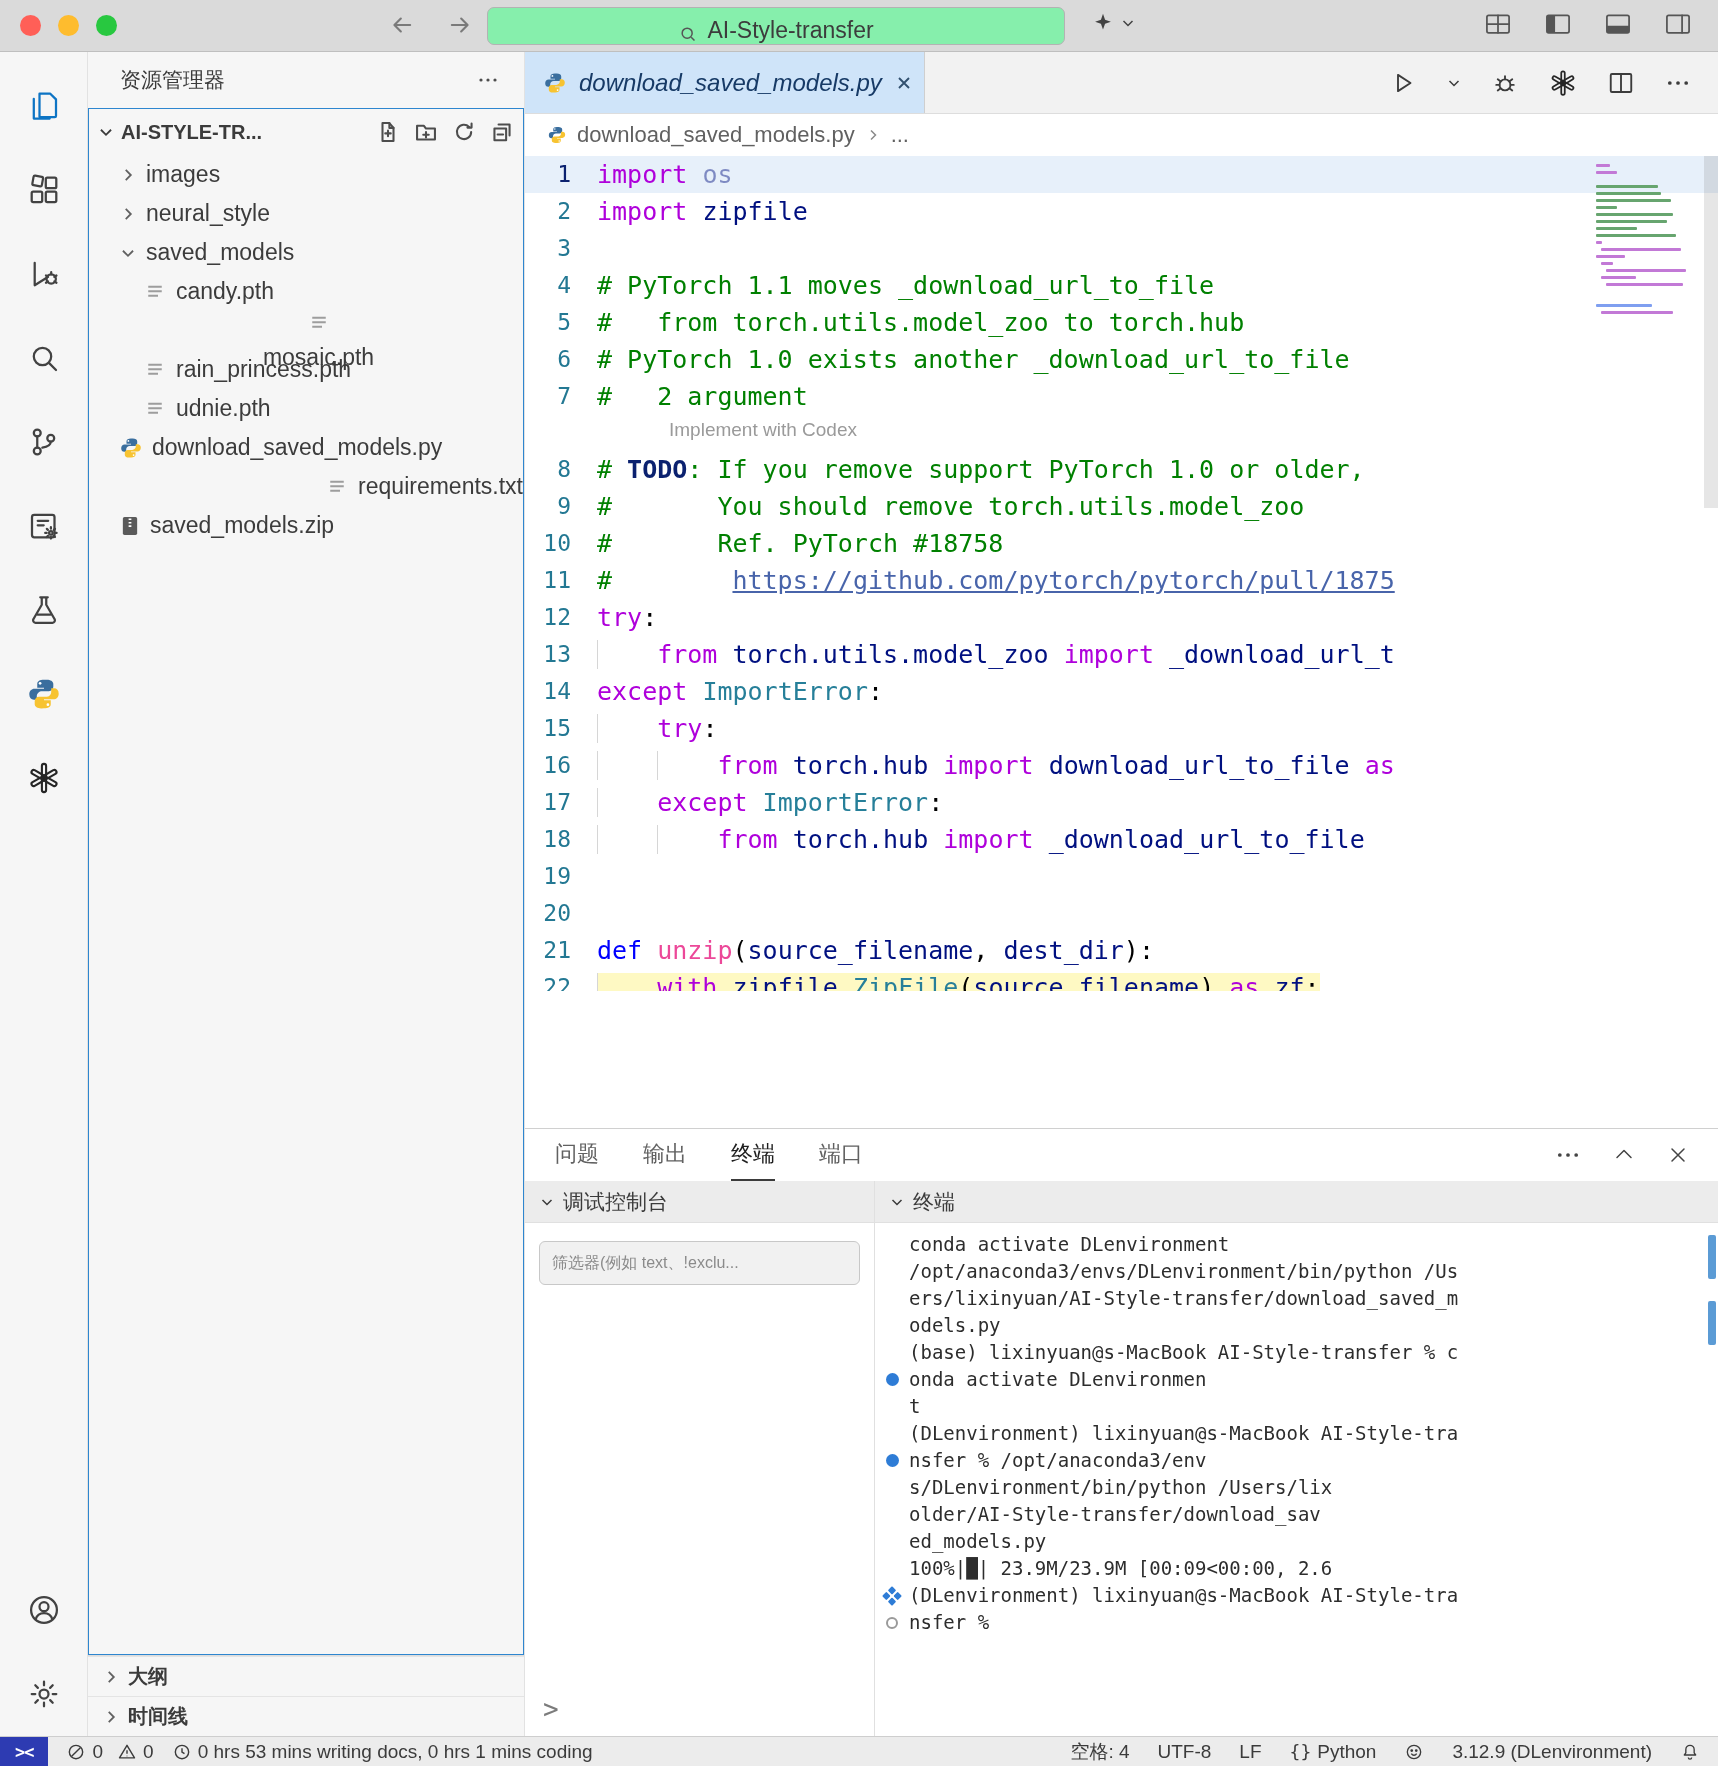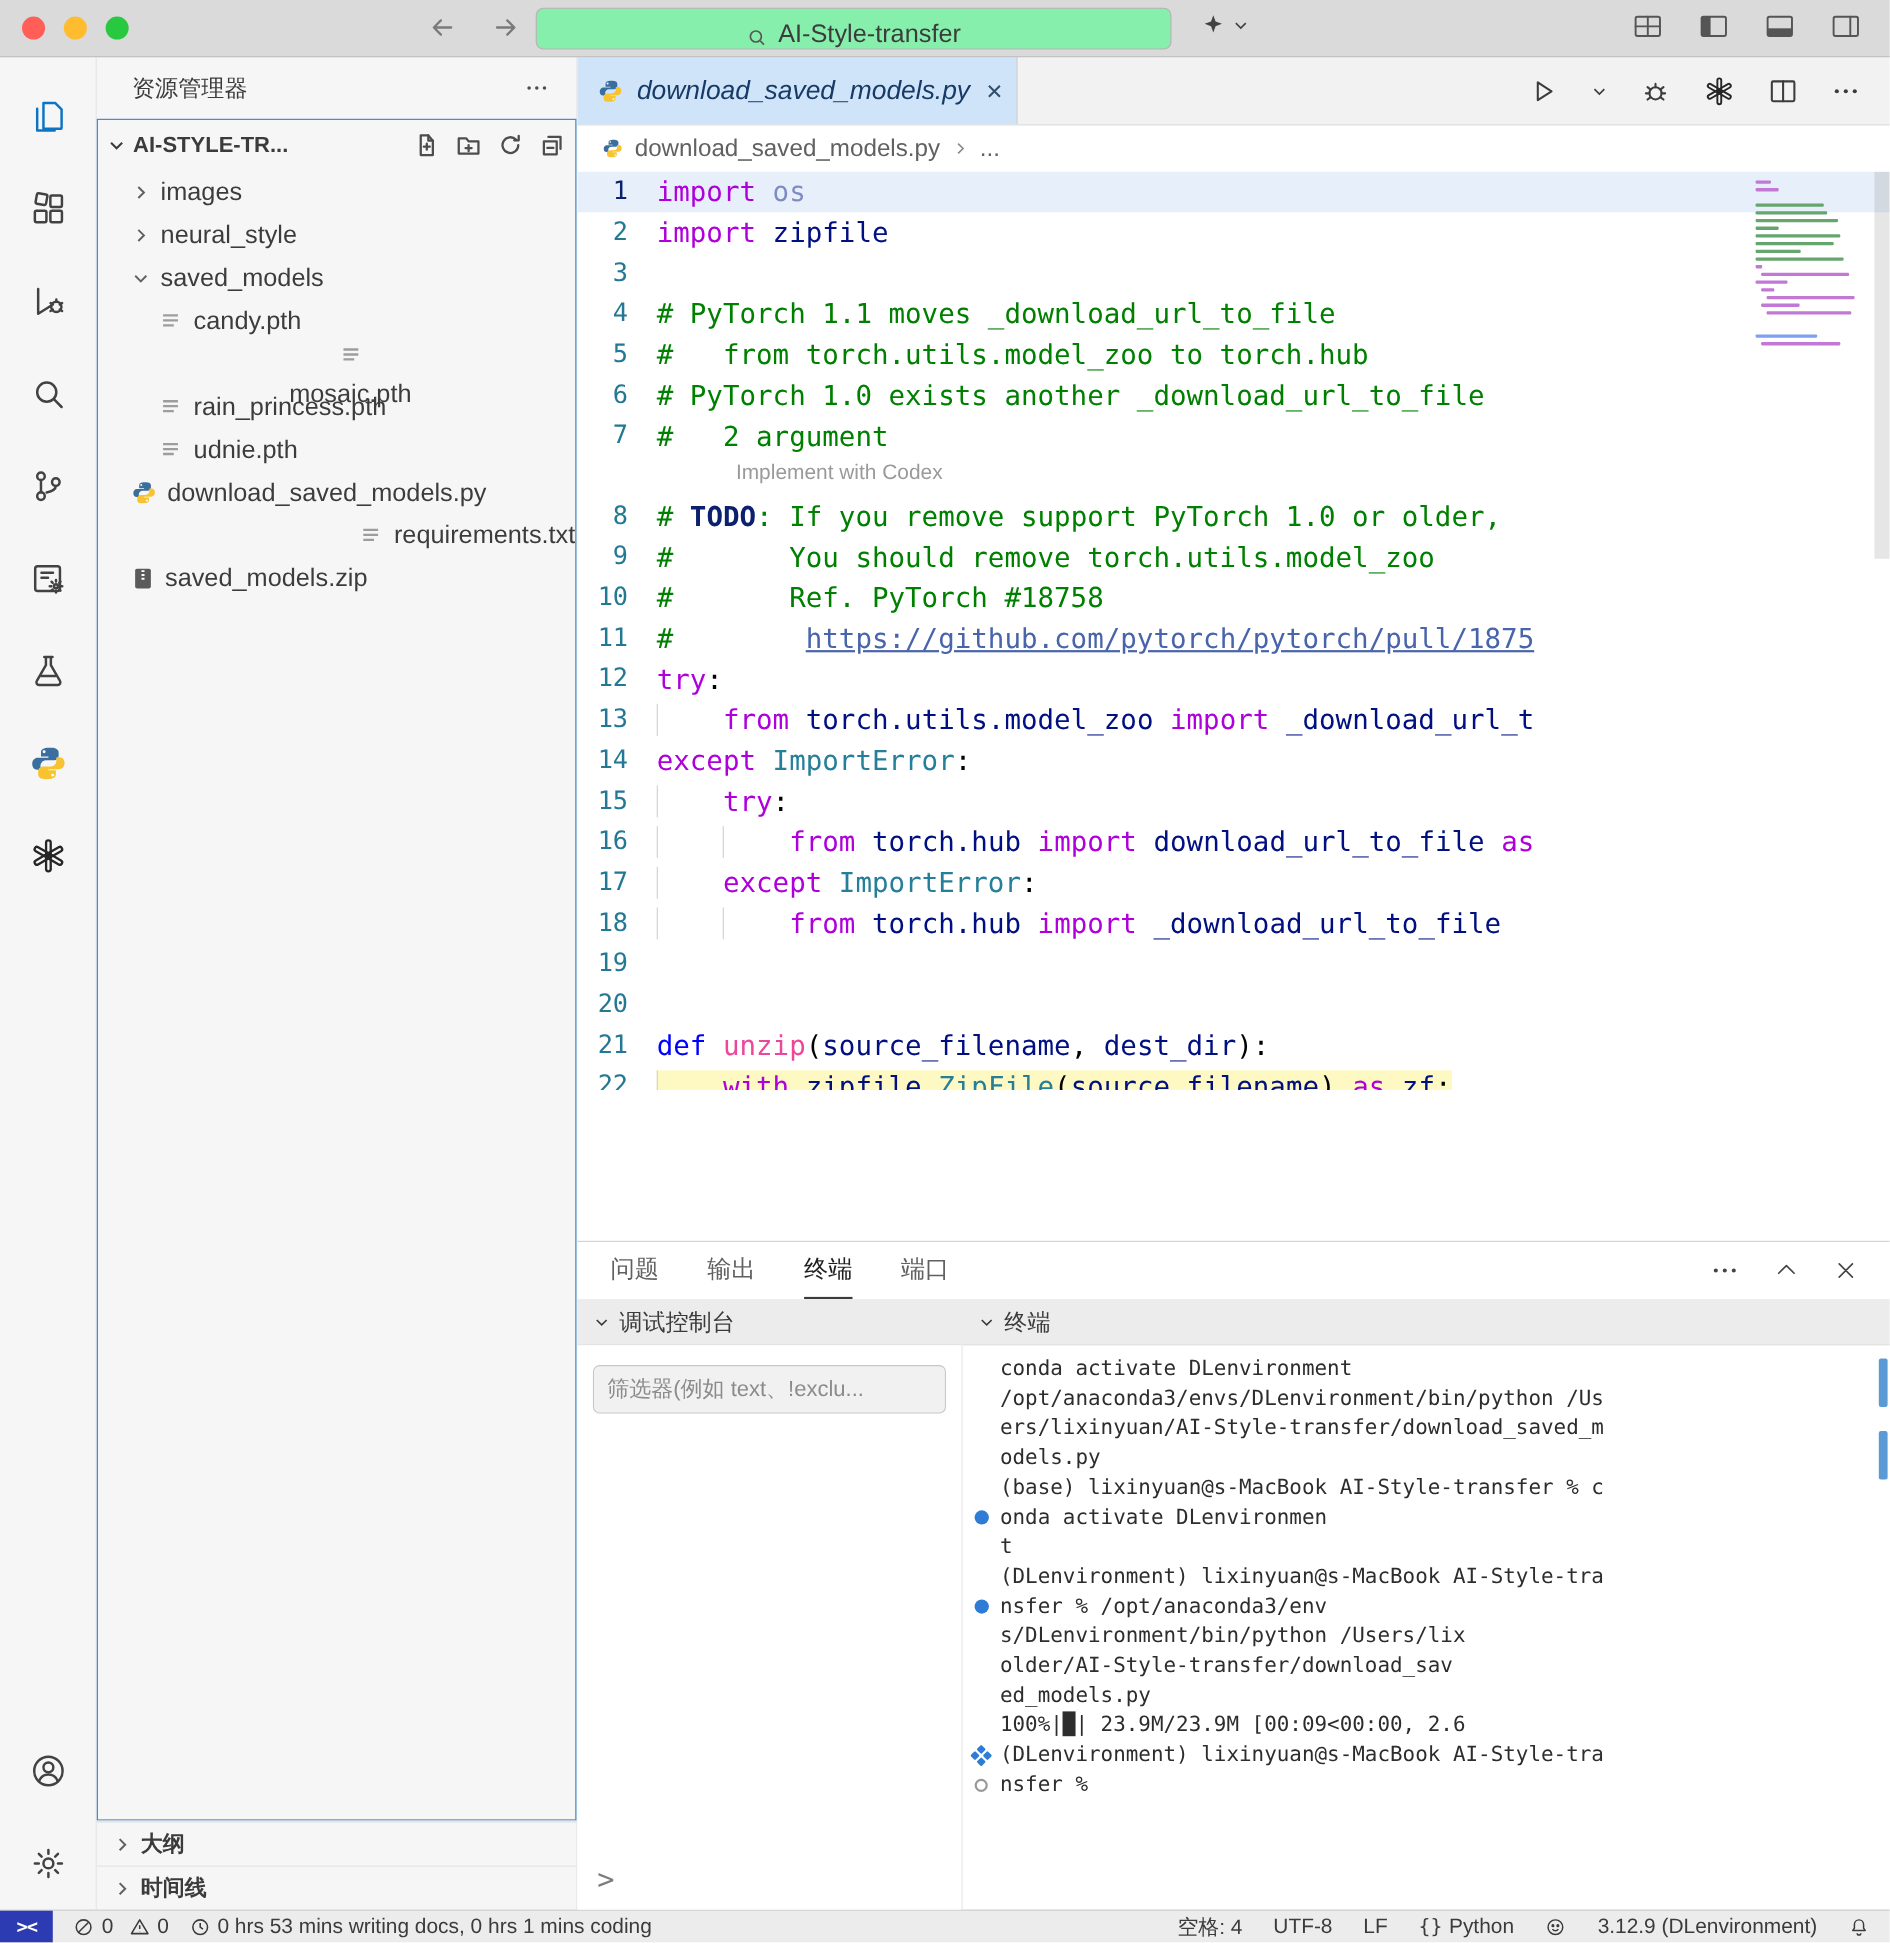--- a/index.html
+++ b/index.html
@@ -67,21 +67,21 @@
   .panel{flex:0 0 608px;border-top:1px solid #d0d0d0;display:flex;flex-direction:column;min-height:0}
   .panel-tabs{flex:0 0 52px;display:flex;align-items:stretch;padding-left:30px;font-size:22px;color:#616161}
   .ptab{display:flex;align-items:center;margin-right:44px;border-bottom:2px solid transparent}
   .ptab.active{color:#1f1f1f;border-bottom-color:#3b3b3b}
   .panel-actions{margin-left:auto;display:flex;align-items:center;gap:30px;padding-right:28px;color:#444}
   .panel-body{flex:1;display:flex;min-height:0}
   .console-sec{flex:0 0 350px;border-right:1px solid #e0e0e0;display:flex;flex-direction:column;min-height:0}
   .term-sec{flex:1;display:flex;flex-direction:column;min-height:0;position:relative}
   .sec-head{flex:0 0 42px;background:#ececec;border-bottom:1px solid #e0e0e0;display:flex;align-items:center;gap:8px;padding-left:14px;font-size:21px;color:#3b3b3b}
   .console-body{flex:1;position:relative;background:#fff}
-  .filter-input{display:block;width:calc(100% - 28px);margin:18px 14px 0;height:44px;border:1px solid #c8c8c8;border-radius:6px;background:#f1f1f1;padding:0 12px;color:#555;font-size:20px;font-family:"Liberation Sans",sans-serif}
+  .filter-input{display:block;width:calc(100% - 28px);margin:18px 14px 0;height:44px;border:1px solid #c8c8c8;border-radius:6px;background:#f1f1f1;padding:0 12px;color:#555;font-size:16px;font-family:"Liberation Sans",sans-serif}
   .filter-input::placeholder{color:#8b8b8b}
   .console-prompt{position:absolute;left:18px;bottom:12px;color:#7c7c7c;font-size:26px;font-family:"DejaVu Sans Mono",monospace}
   .term-body{flex:1;padding-top:8px;font-family:"DejaVu Sans Mono",monospace;font-size:19px;line-height:27px;color:#2d2d2d;overflow:hidden;position:relative}
   .trow{display:flex;align-items:center;white-space:pre}
   .tgut{flex:0 0 34px;display:flex;align-items:center;justify-content:center}
   .m-dot{width:13px;height:13px;border-radius:50%;background:#2e7cd6}
   .m-circle{width:12px;height:12px;border-radius:50%;border:2px solid #9a9a9a}
   .m-sparkle{width:14px;height:14px;display:grid;grid-template-columns:6px 6px;gap:2px;transform:rotate(45deg)}
   .m-sparkle i{display:block;background:#2e7cd6;width:6px;height:6px;border-radius:1px}
   .term-mark{position:absolute;right:2px;width:8px;background:#5b9bd5;border-radius:2px}

